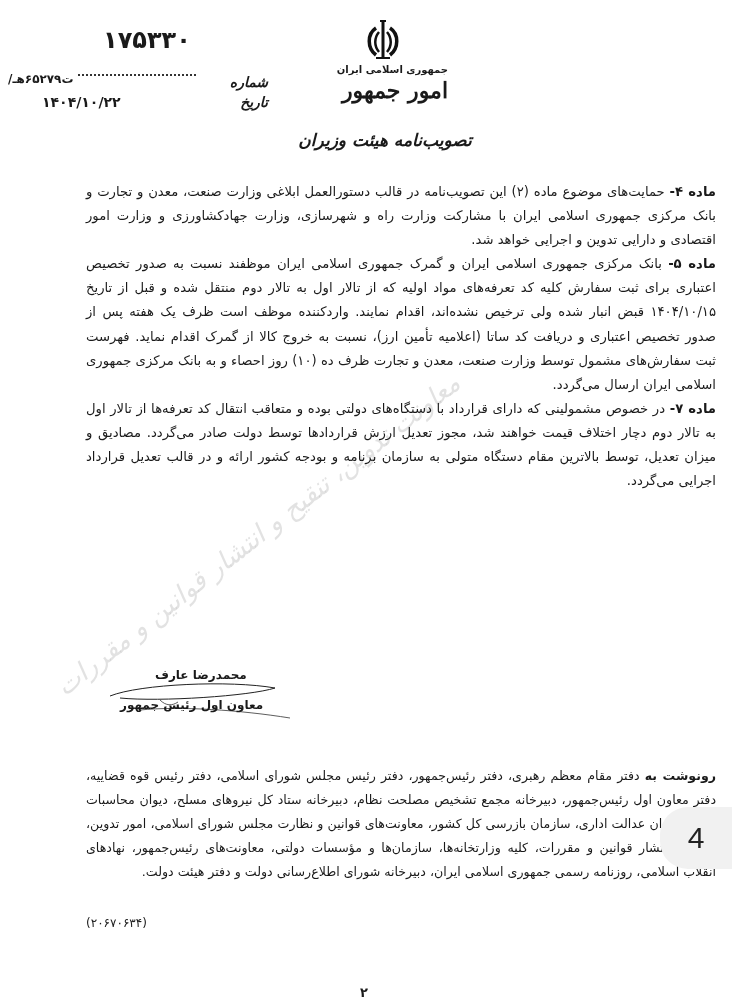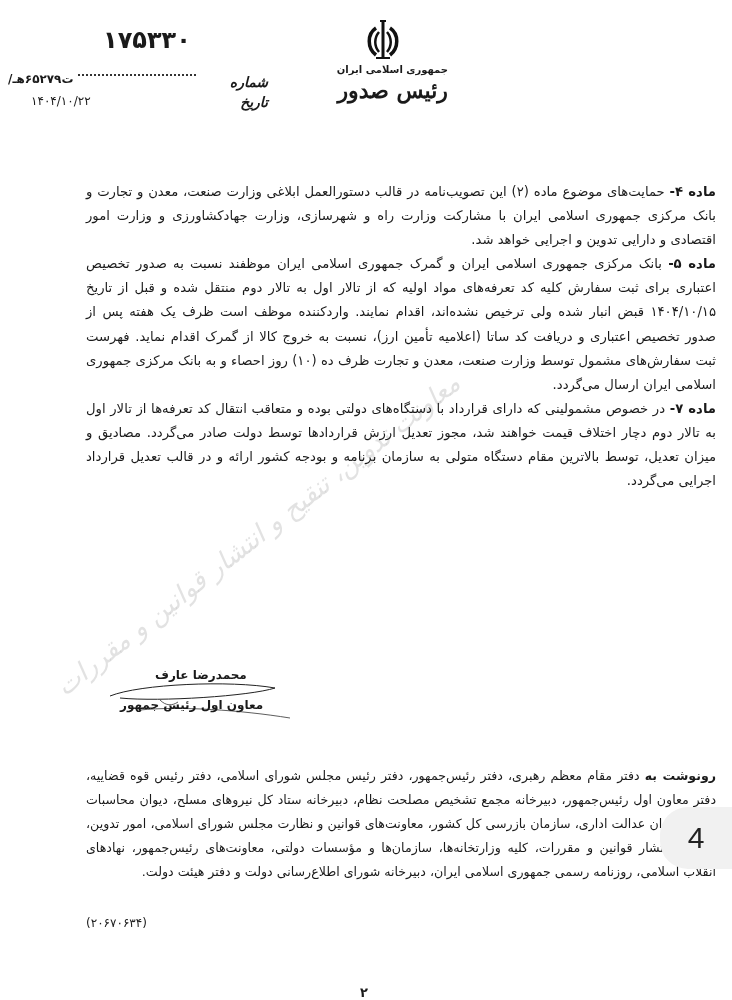--- a/index.html
+++ b/index.html
@@ -16,21 +16,21 @@
   .emblem svg { display: block; margin: 0 auto; }
   .country-name { font-size: 10px; font-weight: bold; margin-top: 2px; direction: rtl; }
   .office-name { font-family: "DejaVu Serif", serif; font-size: 22px; font-weight: bold; margin-top: 2px; letter-spacing: 0px; }
   .doc-type { position: absolute; left: 290px; top: 130px; width: 190px; text-align: center; font-family: "DejaVu Serif", serif; font-size: 17px; font-weight: bold; font-style: italic; }
 
   
   .meta { position: absolute; left: 8px; top: 36px; width: 260px; direction: rtl; }
   .meta-number-big { position: absolute; left: 95px; top: -10px; font-size: 24px; font-weight: bold; letter-spacing: 2px; direction: ltr; }
   .meta-label { position: absolute; right: 0; font-size: 14px; font-style: italic; font-weight: bold; }
   .meta-ref { position: absolute; left: 0; top: 30px; font-size: 12px; font-weight: bold; direction: rtl; margin-top: 6px; }
-  .meta-date { position: absolute; left: 23px; top: 58px; font-size: 12px; font-weight: normal; direction: ltr; letter-spacing: 1px; }
+  .meta-date { position: absolute; left: 34px; top: 58px; font-size: 14px; font-weight: bold; direction: ltr; letter-spacing: 1px; }
   .meta-label-num { top: 8px; right: 0; }
   .meta-label-date { top: 58px; right: 0; }
   .dots { position: absolute; left: 70px; top: 38px; width: 118px; border-bottom: 2px dotted #333; }
 
   
   .body {
     position: absolute; left: 86px; top: 180px; width: 630px;
     font-size: 13.2px; line-height: 24.1px; text-align: justify; direction: rtl;
   }
   .body p { margin: 0; }
@@ -79,22 +79,23 @@
     <svg width="44" height="44" viewBox="0 0 44 44">
       <path d="M22 3 L22 40" stroke="#111" stroke-width="3"></path>
       <path d="M19 3 L25 3" stroke="#111" stroke-width="2"></path>
       <path d="M15 10 C6 16 6 30 15 37" fill="none" stroke="#111" stroke-width="3.5"></path>
       <path d="M29 10 C38 16 38 30 29 37" fill="none" stroke="#111" stroke-width="3.5"></path>
       <path d="M18 14 C13 20 13 28 18 34" fill="none" stroke="#111" stroke-width="2.5"></path>
       <path d="M26 14 C31 20 31 28 26 34" fill="none" stroke="#111" stroke-width="2.5"></path>
       <path d="M15 40 L29 40" stroke="#111" stroke-width="2"></path>
     </svg>
     <div class="country-name">جمهوری اسلامی ایران</div>
-    <div class="office-name">رئیس صدور</div>
+    <div class="office-name">امور جمهور</div>
   </div>
+  <div class="doc-type">تصویب‌نامه هیئت وزیران</div>
 
   <div class="meta">
     <div class="meta-number-big">۱۷۵۳۳۰</div>
     <div class="meta-label meta-label-num" style="top:38px;">شماره</div>
     <div class="dots"></div>
     <div class="meta-ref">ت۶۵۲۷۹هـ/</div>
     <div class="meta-label meta-label-date">تاریخ</div>
     <div class="meta-date">۱۴۰۴/۱۰/۲۲</div>
   </div>
 

